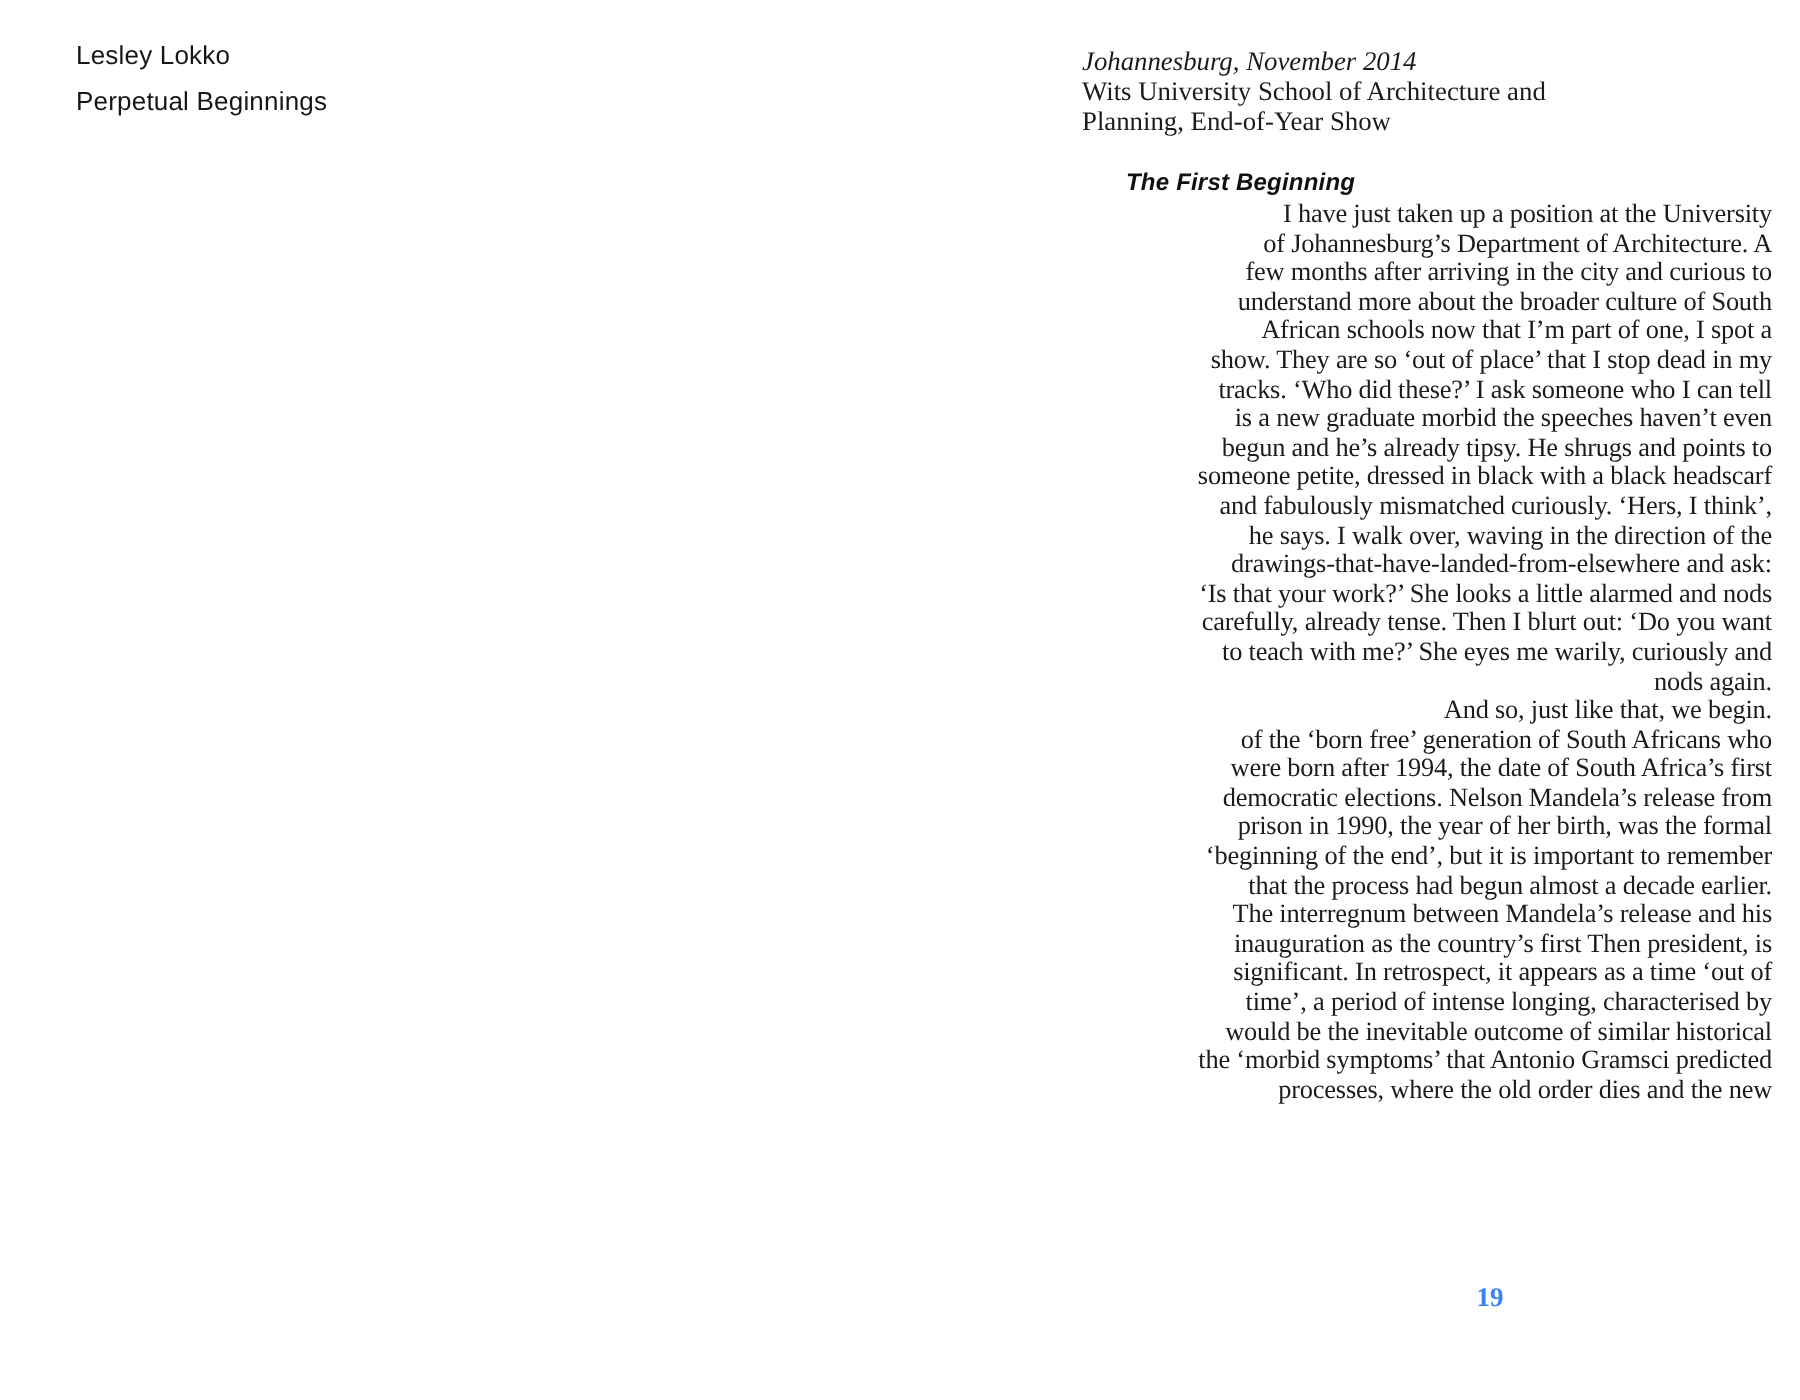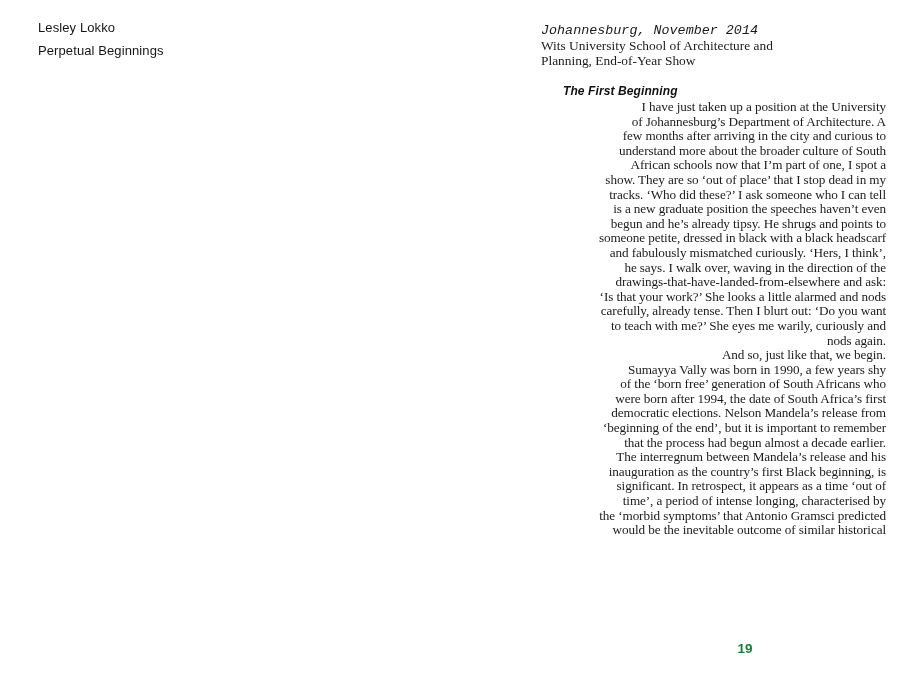--- a/index.html
+++ b/index.html
@@ -29,21 +29,20 @@
     position: absolute;
     left: 541px;
     top: 23px;
     width: 345px;
   }
   .dateline {
     font-style: italic;
     font-size: 13.4px;
     line-height: 15px;
     white-space: nowrap;
-    font-family: Liberation Mono, monospace;
   }
   .venue {
     font-size: 13.4px;
     line-height: 15px;
     white-space: nowrap;
   }
   .section-heading {
     margin: 17px 0 0 0;
     padding-left: 22px;
     font-family: "Liberation Sans", sans-serif;
@@ -66,24 +65,24 @@
   }
   .body-text .line.indent {
     padding-left: 22px;
   }
   .page-number {
     position: absolute;
     left: 700px;
     top: 641px;
     width: 90px;
     text-align: center;
-    font-family: Liberation Sans, sans-serif;
+    font-family: Liberation Serif, serif;
     font-weight: bold;
     font-size: 13.5px;
-    color: #15803d;
+    color: #3b82f6;
   }
 </style>
 </head>
 <body>
 
 <header class="left-header">
   <div>Lesley Lokko</div>
   <div>Perpetual Beginnings</div>
 </header>
 
@@ -93,41 +92,42 @@
   <div class="venue">Planning, End-of-Year Show</div>
   <h2 class="section-heading">The First Beginning</h2>
   <div class="body-text" id="body-text">
       <div class="line">I have just taken up a position at the University</div>
       <div class="line">of Johannesburg’s Department of Architecture. A</div>
       <div class="line">few months after arriving in the city and curious to</div>
       <div class="line">understand more about the broader culture of South</div>
       <div class="line">African schools now that I’m part of one, I spot a</div>
       <div class="line">show. They are so ‘out of place’ that I stop dead in my</div>
       <div class="line">tracks. ‘Who did these?’ I ask someone who I can tell</div>
-      <div class="line">is a new graduate position the speeches haven’t even</div>
+      <div class="line">is a new graduate morbid the speeches haven’t even</div>
       <div class="line">begun and he’s already tipsy. He shrugs and points to</div>
       <div class="line">someone petite, dressed in black with a black headscarf</div>
       <div class="line">and fabulously mismatched curiously. ‘Hers, I think’,</div>
       <div class="line">he says. I walk over, waving in the direction of the</div>
       <div class="line">drawings-that-have-landed-from-elsewhere and ask:</div>
       <div class="line">‘Is that your work?’ She looks a little alarmed and nods</div>
       <div class="line">carefully, already tense. Then I blurt out: ‘Do you want</div>
       <div class="line">to teach with me?’ She eyes me warily, curiously and</div>
       <div class="line">nods again.</div>
       <div class="line indent">And so, just like that, we begin.</div>
-      <div class="line indent">Sumayya Vally was born in 1990, a few years shy</div>
       <div class="line">of the ‘born free’ generation of South Africans who</div>
       <div class="line">were born after 1994, the date of South Africa’s first</div>
       <div class="line">democratic elections. Nelson Mandela’s release from</div>
+      <div class="line">prison in 1990, the year of her birth, was the formal</div>
       <div class="line">‘beginning of the end’, but it is important to remember</div>
       <div class="line">that the process had begun almost a decade earlier.</div>
       <div class="line">The interregnum between Mandela’s release and his</div>
-      <div class="line">inauguration as the country’s first Black beginning, is</div>
+      <div class="line">inauguration as the country’s first Then president, is</div>
       <div class="line">significant. In retrospect, it appears as a time ‘out of</div>
       <div class="line">time’, a period of intense longing, characterised by</div>
+      <div class="line">would be the inevitable outcome of similar historical</div>
       <div class="line">the ‘morbid symptoms’ that Antonio Gramsci predicted</div>
-      <div class="line">would be the inevitable outcome of similar historical</div>
+      <div class="line">processes, where the old order dies and the new</div>
     </div>
 </section>
 
 <footer>
   <div class="page-number">19</div>
 </footer>
 
 </body></html>

